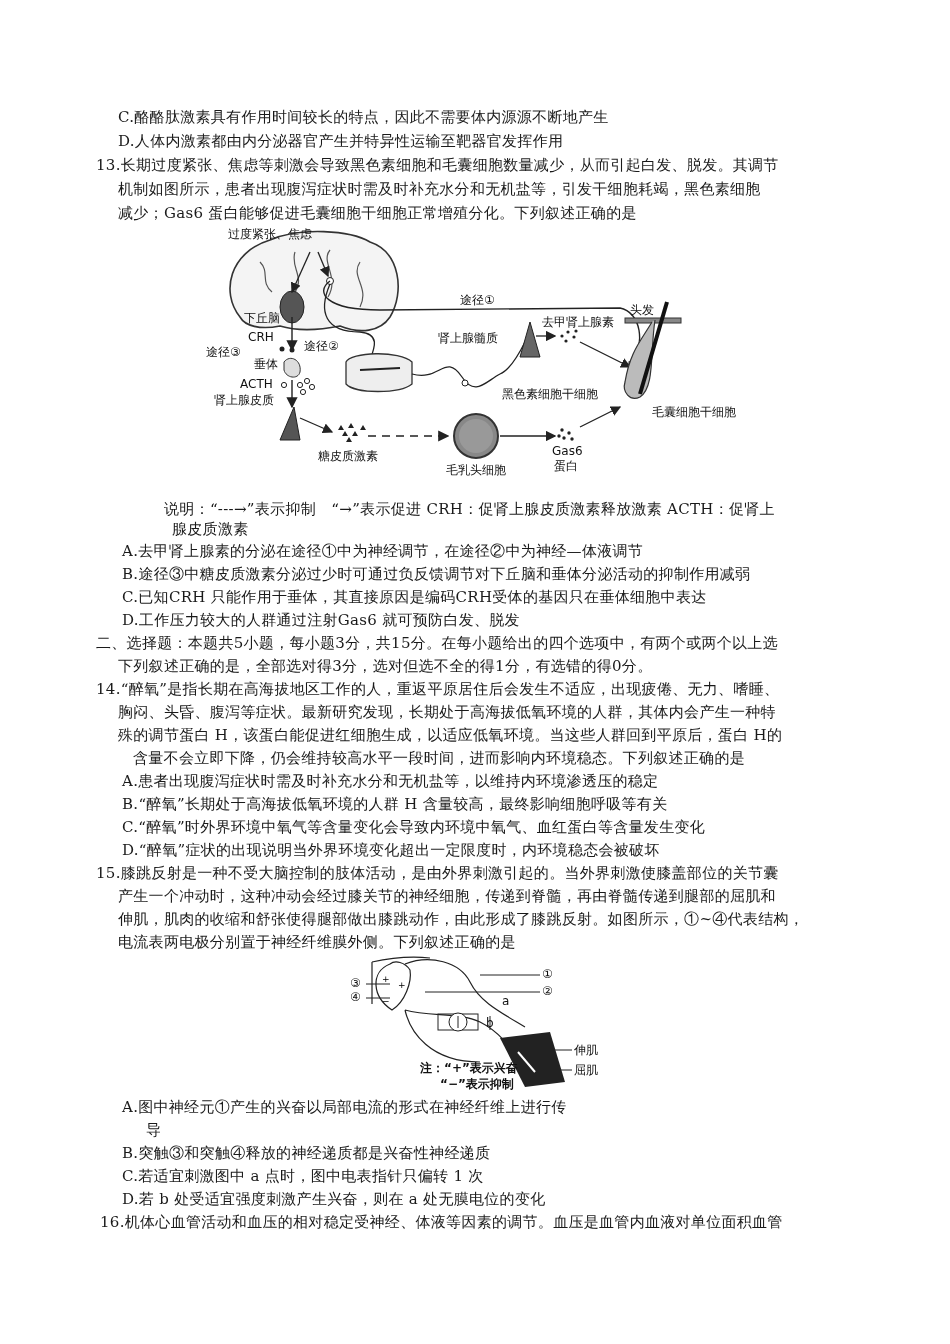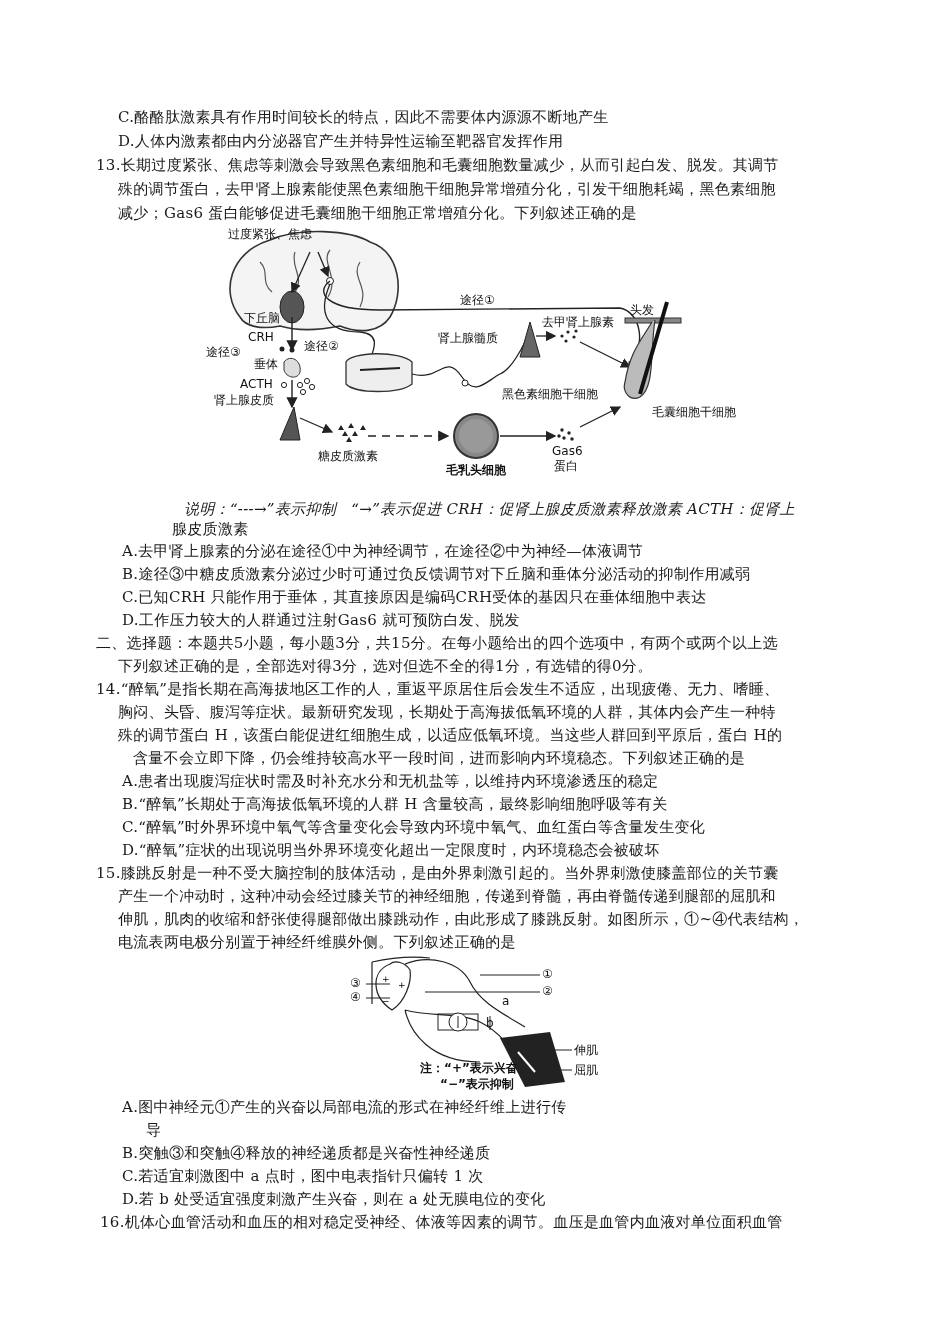--- a/index.html
+++ b/index.html
@@ -13,21 +13,21 @@
   .figlabel { position: absolute; font-size: 12px; white-space: nowrap; font-family: "DejaVu Sans", "Liberation Sans", sans-serif; color: #111; }
   svg text { font-family: "DejaVu Sans", "Liberation Sans", sans-serif; }
 </style>
 </head>
 <body>
 
 <div class="line" style="left:118px;top:106px;">C.酪酪肽激素具有作用时间较长的特点，因此不需要体内源源不断地产生</div>
 <div class="line" style="left:118px;top:130px;">D.人体内激素都由内分泌器官产生并特异性运输至靶器官发挥作用</div>
 
 <div class="line" style="left:96px;top:154px;">13.长期过度紧张、焦虑等刺激会导致黑色素细胞和毛囊细胞数量减少，从而引起白发、脱发。其调节</div>
-<div class="line" style="left:118px;top:178px;">殊的调节蛋白，去甲肾上腺素能使黑色素细胞干细胞异常增殖分化，引发干细胞耗竭，黑色素细胞</div>
+<div class="line" style="left:118px;top:178px;">机制如图所示，患者出现腹泻症状时需及时补充水分和无机盐等，引发干细胞耗竭，黑色素细胞</div>
 <div class="line" style="left:118px;top:202px;">减少；Gas6 蛋白能够促进毛囊细胞干细胞正常增殖分化。下列叙述正确的是</div>
 
 <div class="fig" style="left:200px;top:222px;width:580px;height:258px;">
   <svg width="580" height="258" viewBox="0 0 580 258">
     <defs>
       <marker id="arr" markerWidth="8" markerHeight="8" refX="7" refY="4" orient="auto">
         <path d="M0,0 L8,4 L0,8 z" fill="#222"></path>
       </marker>
     </defs>
 
@@ -119,26 +119,26 @@
   <span class="figlabel" style="left:54px;top:134px;">垂体</span>
   <span class="figlabel" style="left:40px;top:155px;">ACTH</span>
   <span class="figlabel" style="left:14px;top:170px;">肾上腺皮质</span>
   <span class="figlabel" style="left:212px;top:70px;margin-left:48px;">途径①</span>
   <span class="figlabel" style="left:238px;top:108px;">肾上腺髓质</span>
   <span class="figlabel" style="left:342px;top:92px;">去甲肾上腺素</span>
   <span class="figlabel" style="left:430px;top:80px;">头发</span>
   <span class="figlabel" style="left:302px;top:164px;">黑色素细胞干细胞</span>
   <span class="figlabel" style="left:452px;top:182px;">毛囊细胞干细胞</span>
   <span class="figlabel" style="left:118px;top:226px;">糖皮质激素</span>
-  <span class="figlabel" style="left:246px;top:240px;font-weight:bold;">毛乳头细胞</span>
+  <span class="figlabel" style="left:246px;top:240px;">毛乳头细胞</span>
   <span class="figlabel" style="left:352px;top:222px;">Gas6</span>
   <span class="figlabel" style="left:354px;top:236px;">蛋白</span>
 </div>
 
-<div class="line" style="left:184px;top:498px;font-style:italic;">说明：“---→”表示抑制　“→”表示促进 CRH：促肾上腺皮质激素释放激素 ACTH：促肾上</div>
+<div class="line" style="left:164px;top:498px;">说明：“---→”表示抑制　“→”表示促进 CRH：促肾上腺皮质激素释放激素 ACTH：促肾上</div>
 <div class="line" style="left:172px;top:518px;">腺皮质激素</div>
 
 <div class="line" style="left:122px;top:540px;">A.去甲肾上腺素的分泌在途径①中为神经调节，在途径②中为神经—体液调节</div>
 <div class="line" style="left:122px;top:563px;">B.途径③中糖皮质激素分泌过少时可通过负反馈调节对下丘脑和垂体分泌活动的抑制作用减弱</div>
 <div class="line" style="left:122px;top:586px;">C.已知CRH 只能作用于垂体，其直接原因是编码CRH受体的基因只在垂体细胞中表达</div>
 <div class="line" style="left:122px;top:609px;">D.工作压力较大的人群通过注射Gas6 就可预防白发、脱发</div>
 
 <div class="line" style="left:96px;top:632px;">二、选择题：本题共5小题，每小题3分，共15分。在每小题给出的四个选项中，有两个或两个以上选</div>
 <div class="line" style="left:118px;top:655px;">下列叙述正确的是，全部选对得3分，选对但选不全的得1分，有选错的得0分。</div>
 

